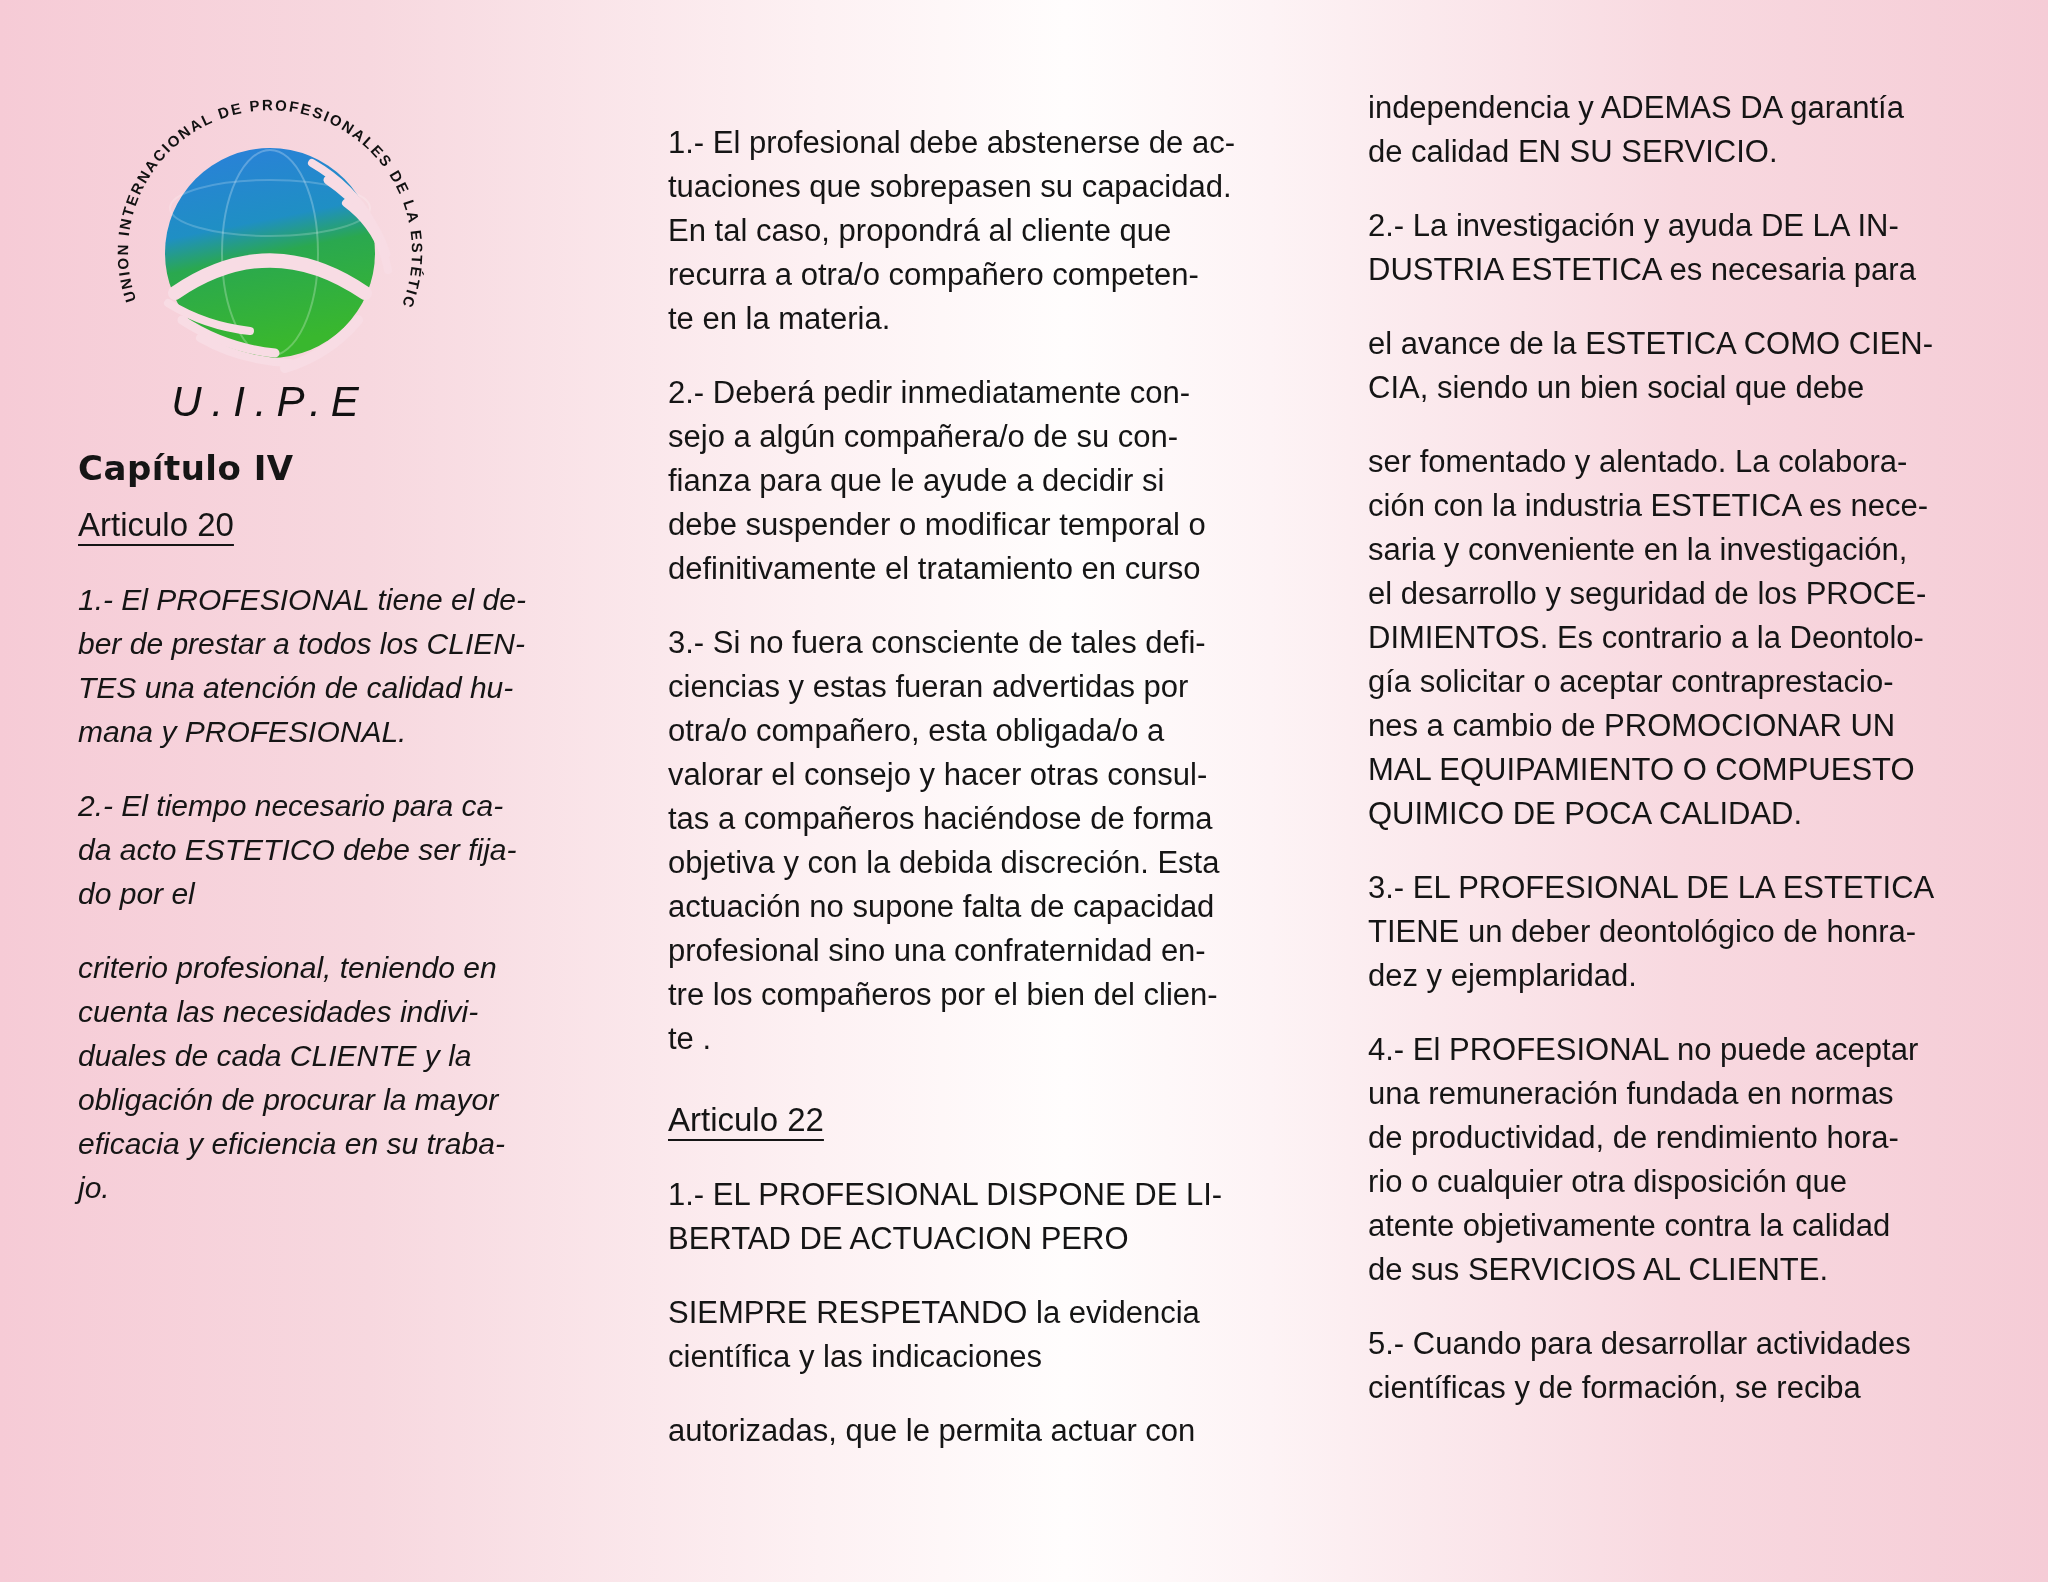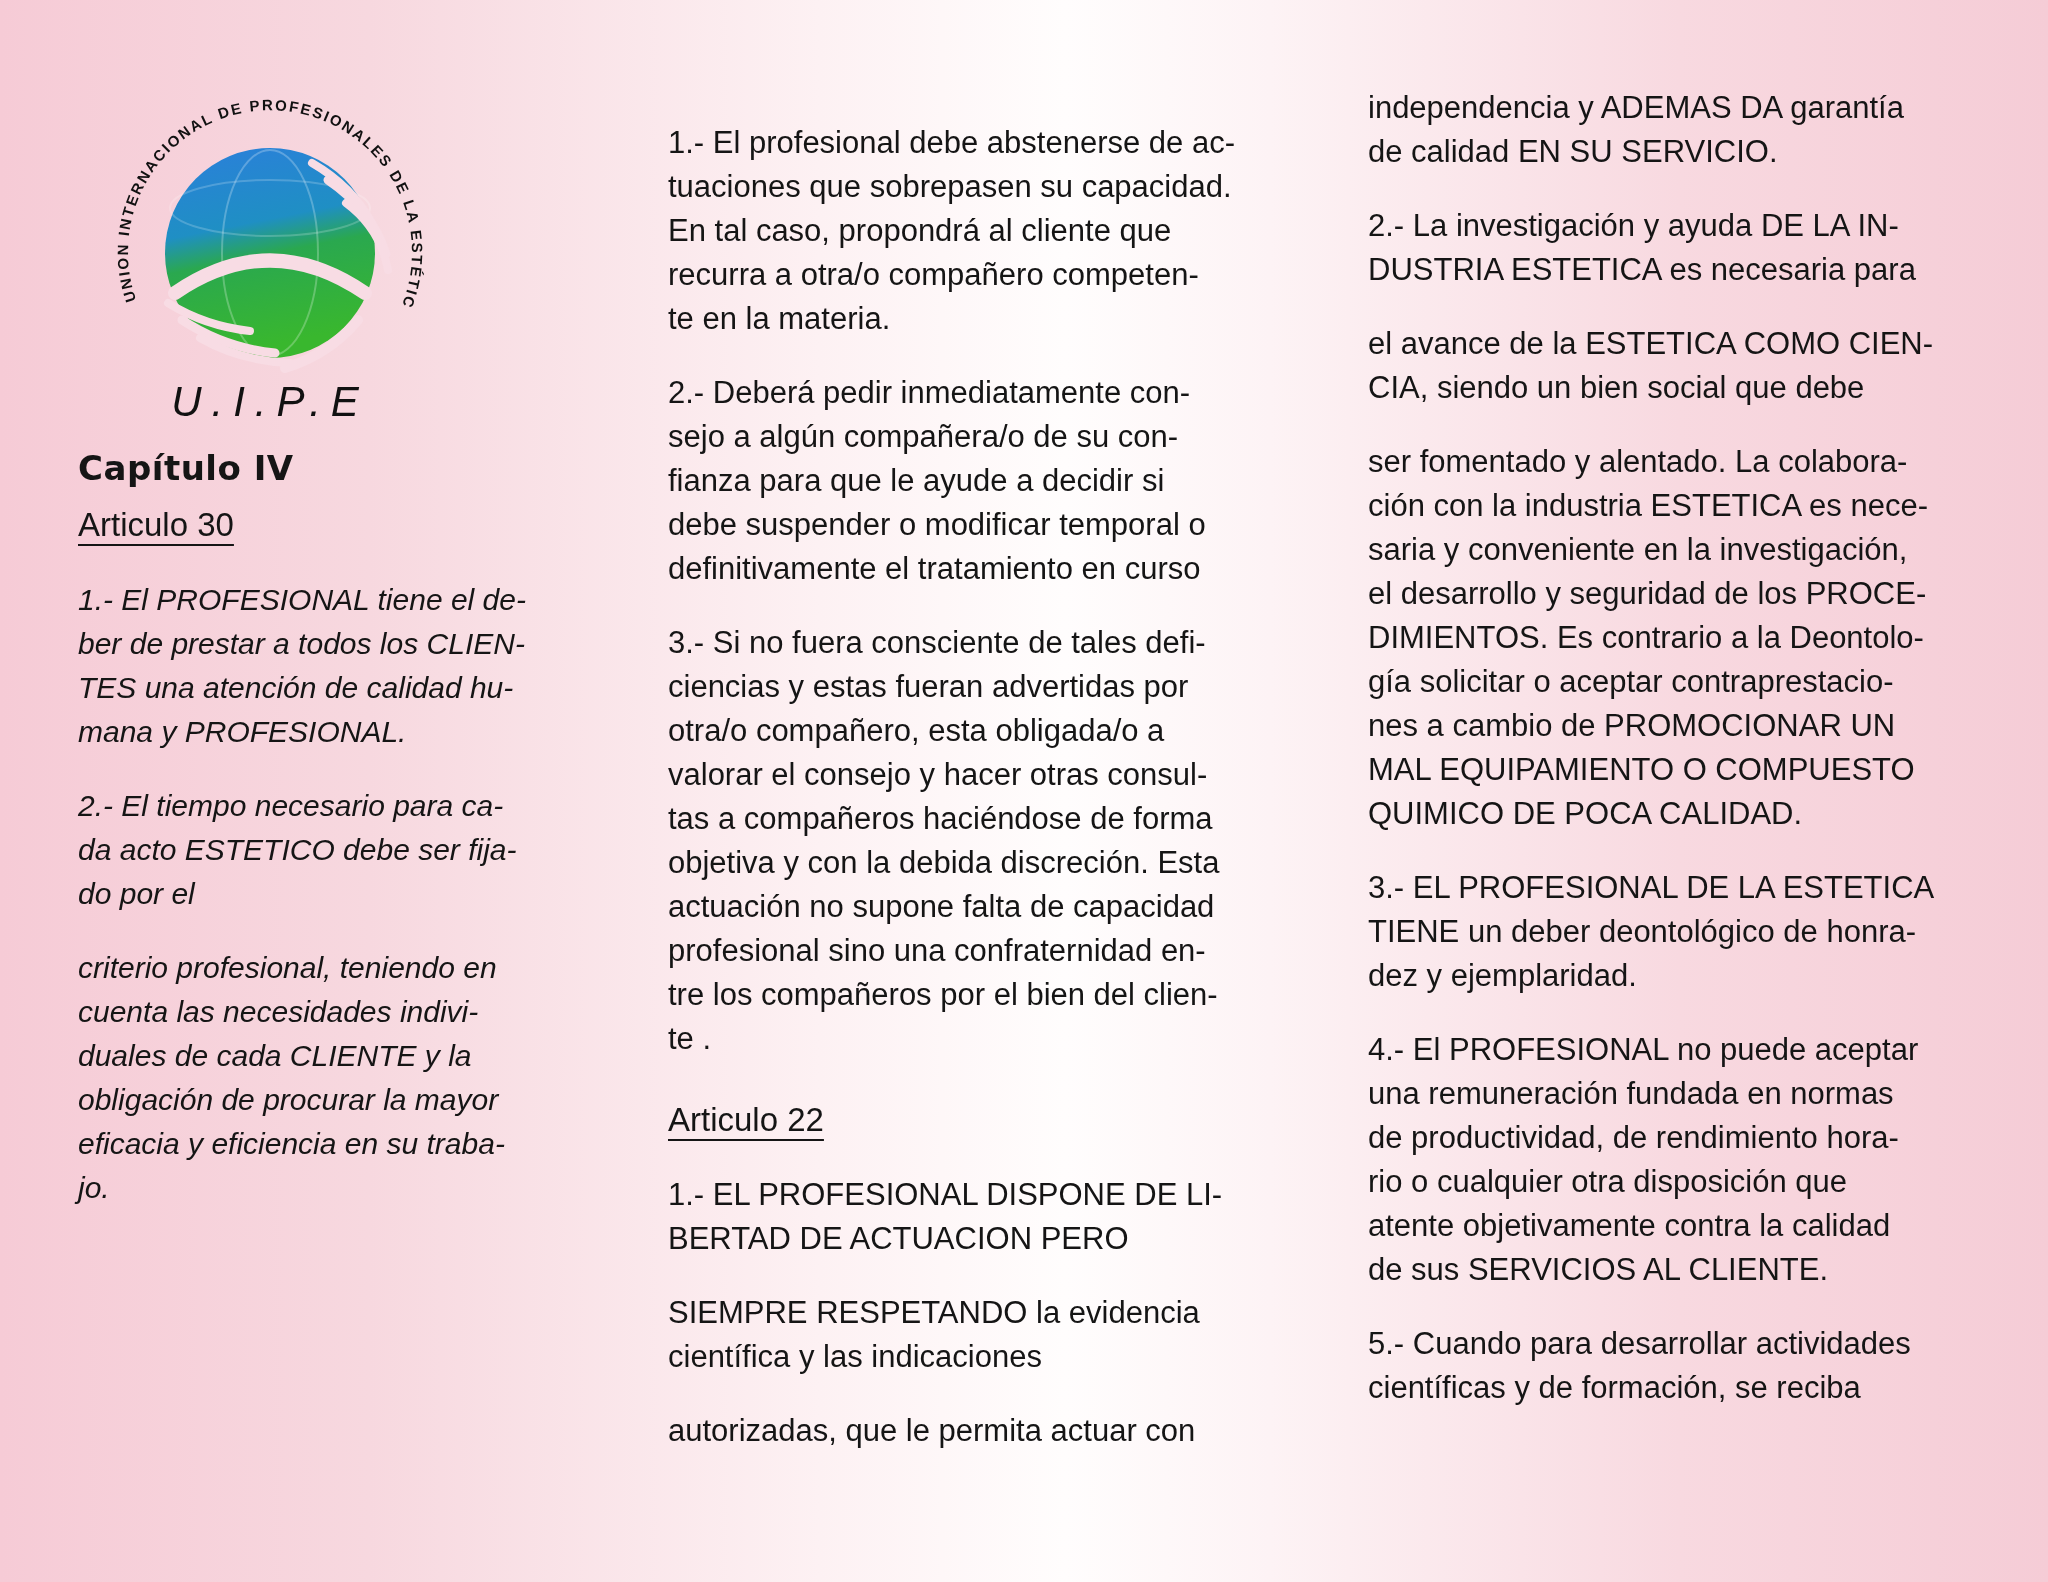--- a/index.html
+++ b/index.html
@@ -108,21 +108,21 @@
     <text font-size="15" font-weight="600" letter-spacing="2" fill="#111111">
       <textPath href="#arcPath" startOffset="2">UNION INTERNACIONAL DE PROFESIONALES DE LA ESTÉTICA</textPath>
     </text>
 
     <text x="180" y="358" text-anchor="middle" font-size="42" font-style="italic" letter-spacing="10" fill="#111111">U.I.P.E</text>
   </svg>
 </div>
 
 <div id="col1" class="col">
   <h1 class="chapter-heading">Capítulo IV</h1>
-  <h3 class="article-heading first">Articulo 30</h3>
+  <h3 class="article-heading first">Articulo 20</h3>
   <p class="body-p">1.- El PROFESIONAL tiene el de-
 ber de prestar a todos los CLIEN-
 TES una atención de calidad hu-
 mana y PROFESIONAL.</p>
   <p class="body-p">2.- El tiempo necesario para ca-
 da acto ESTETICO debe ser fija-
 do por el</p>
   <p class="body-p">criterio profesional, teniendo en
 cuenta las necesidades indivi-
 duales de cada CLIENTE y la

